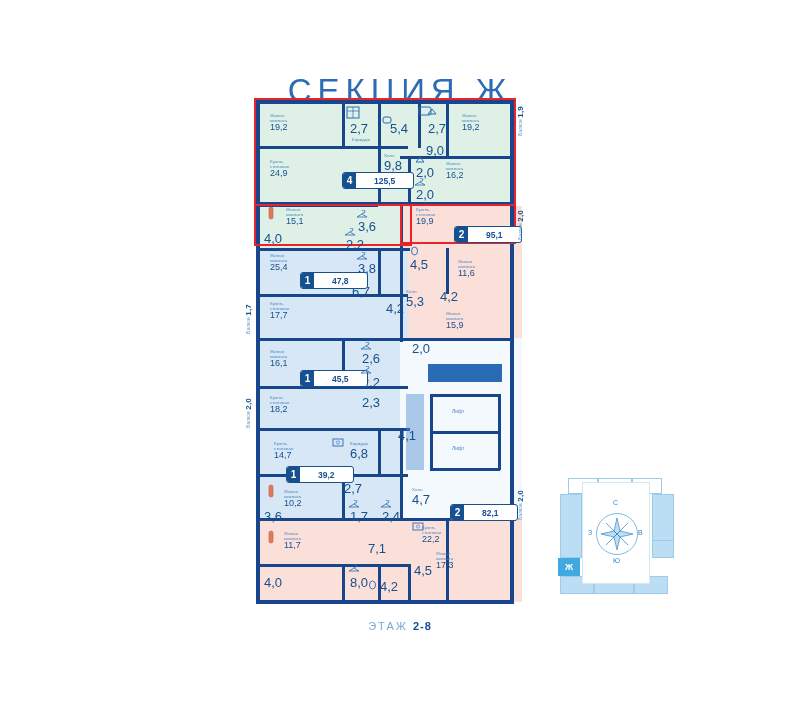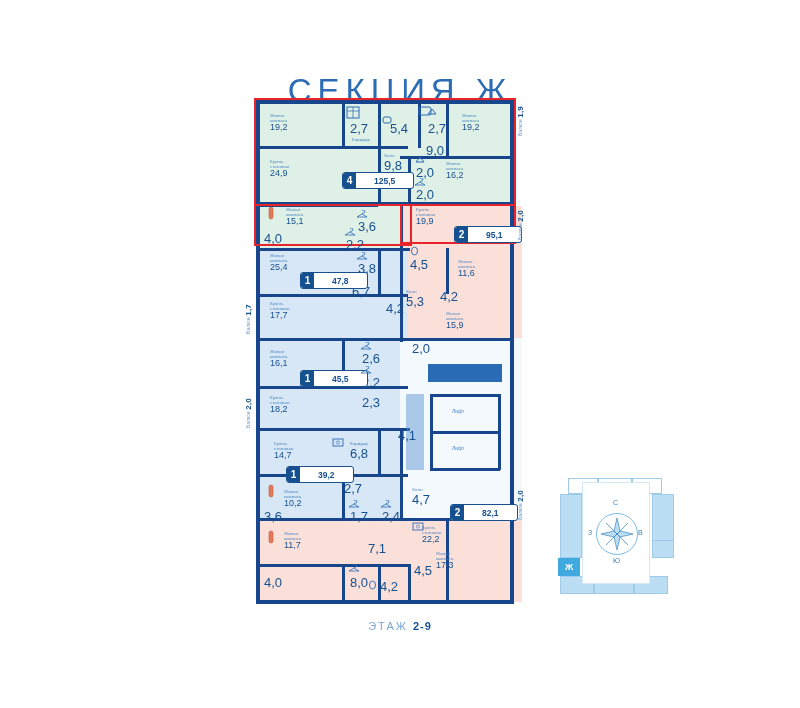--- a/index.html
+++ b/index.html
@@ -505,21 +505,21 @@
   </svg>
   <svg class="ico" style="left:82px;top:340px;" width="12" height="9" viewBox="0 0 12 9">
     <rect x="1" y="1" width="10" height="7" fill="none" stroke="#2a6bb5" stroke-width=".9"></rect>
     <circle cx="6" cy="4.5" r="1.6" fill="none" stroke="#2a6bb5" stroke-width=".6"></circle>
   </svg>
 
 </div>
 
 <div id="footer">
   <span>ЭТАЖ</span>
-  <b>2-9</b>
+  <b>2-8</b>
 </div>
 
 <div id="keyplan">
   <div class="kp" style="left:12px;top:8px;width:30px;height:16px;"></div>
   <div class="kp" style="left:42px;top:8px;width:34px;height:16px;"></div>
   <div class="kp" style="left:76px;top:8px;width:30px;height:16px;"></div>
   <div class="kp blue" style="left:4px;top:24px;width:22px;height:64px;"></div>
   <div class="kp blue" style="left:96px;top:24px;width:22px;height:64px;"></div>
   <div class="kp blue" style="left:96px;top:70px;width:22px;height:18px;"></div>
   <div class="kp blue" style="left:4px;top:106px;width:34px;height:18px;"></div>

